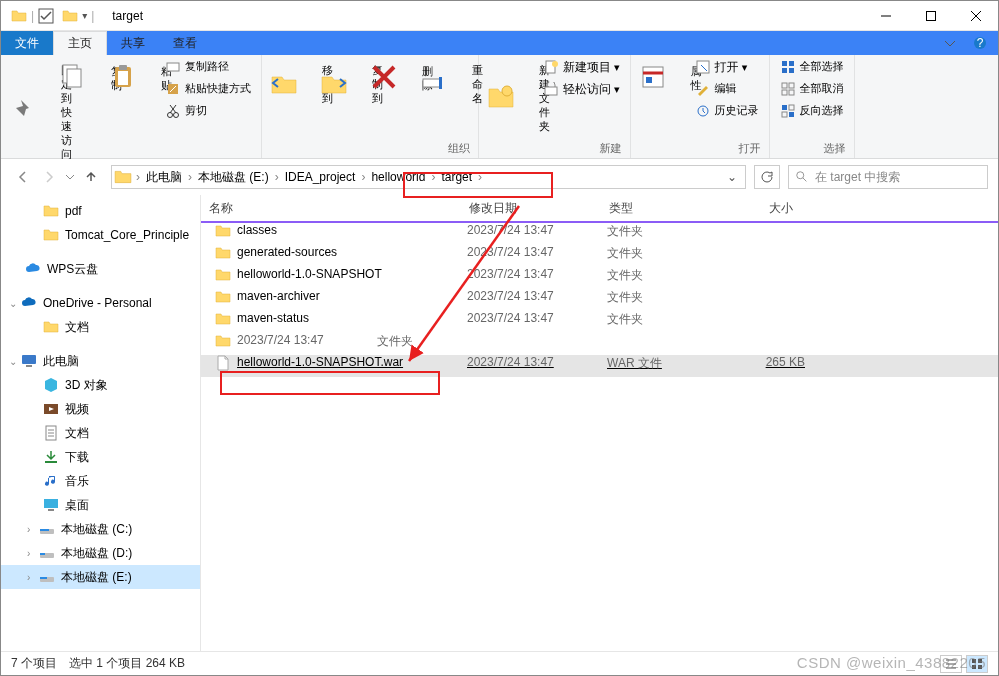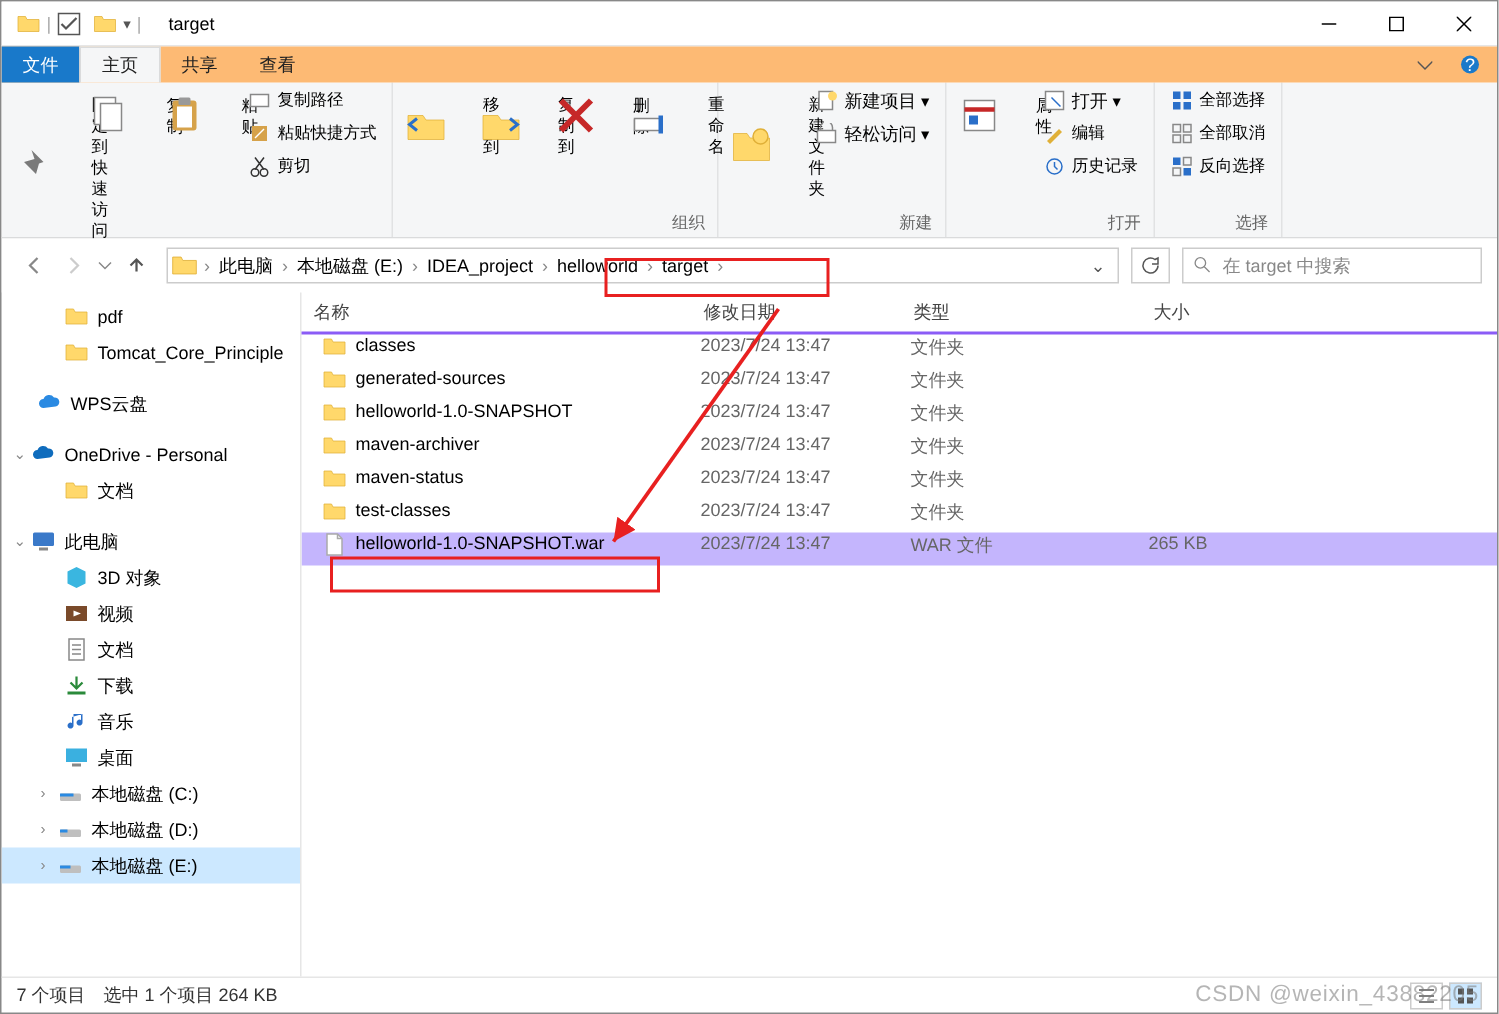--- a/index.html
+++ b/index.html
@@ -7,21 +7,21 @@
 
 
 .titlebar { height: 30px; display: flex; align-items: center; background: #fff; border-bottom: 1px solid #e6e6e6; }
 .titlebar .qat { display: flex; align-items: center; padding: 0 6px; }
 .titlebar .qat svg, .titlebar .qat .icon { width: 16px; height: 16px; margin: 0 4px; }
 .titlebar .title { margin-left: 8px; font-size: 12px; }
 .win-controls { margin-left: auto; display: flex; }
 .win-controls div { width: 45px; height: 30px; display: flex; align-items: center; justify-content: center; }
 
 
-.tabrow { height: 24px; display: flex; align-items: stretch; background: #fdba74; position: relative; }
+.tabrow { height: 24px; display: flex; align-items: stretch; background: #3b82f6; position: relative; }
 .tabrow .tab { padding: 0 14px; display: flex; align-items: center; font-size: 12px; color: #222; }
 .tabrow .tab.file { background: #1979ca; color: #fff; }
 .tabrow .tab.active { background: #f5f6f7; border: 1px solid #dadbdc; border-bottom: none; }
 .tabrow .spacer { flex: 1; }
 .tabrow .help { width: 24px; display: flex; align-items: center; justify-content: center; margin-right: 6px; }
 
 
 .ribbon { height: 104px; background: #f5f6f7; border-bottom: 1px solid #dadbdc; display: flex; }
 .rgroup { display: flex; flex-direction: column; border-right: 1px solid #e1e2e3; padding: 4px 8px 2px; }
 .rgroup .items { flex: 1; display: flex; align-items: flex-start; }
@@ -60,21 +60,21 @@
 
 .filepane { flex: 1; display: flex; flex-direction: column; }
 .cols { height: 28px; display: flex; align-items: center; border-bottom: 2px solid #8b5cf6; }
 .ch { padding: 0 8px; color: #444; font-size: 12px; }
 .ch.name { width: 260px; }
 .ch.date { width: 140px; }
 .ch.type { width: 120px; }
 .ch.size { width: 80px; text-align: right; }
 .rows { flex: 1; overflow: auto; }
 .row { height: 22px; display: flex; }
-.row.sel { background: #c4b5fd; }
+.row.sel { background: #e5e5e5; text-decoration: underline; }
 .row .ic { width: 16px; height: 16px; margin: 0 6px 0 14px; flex-shrink: 0; }
 .row .name { width: 230px; }
 .row .date { width: 140px; color: #666; }
 .row .type { width: 120px; color: #666; }
 .row .size { width: 78px; text-align: right; color: #666; }
 
 
 .status { height: 24px; border-top: 1px solid #e6e6e6; display: flex; align-items: center; padding: 0 10px; gap: 12px; font-size: 12px; color: #333; }
 .status .right { margin-left: auto; display: flex; gap: 4px; }
 .status .viewbtn { width: 22px; height: 18px; border: 1px solid #ccc; display: flex; align-items: center; justify-content: center; }
@@ -587,21 +587,20 @@
           </svg>
           <span class="name">maven-status</span>
           <span class="date">2023/7/24 13:47</span>
           <span class="type">文件夹</span>
           <span class="size"></span>
         </div>
         <div class="row">
           <svg class="ic" viewBox="0 0 16 16">
             <path class="folder-ic" d="M1 3h5l1 2h8v8H1z"></path>
           </svg>
-          <span class="name">test-classes</span>
           <span class="date">2023/7/24 13:47</span>
           <span class="type">文件夹</span>
           <span class="size"></span>
         </div>
         <div class="row sel">
           <svg class="ic" viewBox="0 0 16 16">
             <path d="M3 1h7l3 3v11H3z" fill="#fff" stroke="#aaa"></path>
             <path d="M10 1v3h3" fill="none" stroke="#aaa"></path>
           </svg>
           <span class="name">helloworld-1.0-SNAPSHOT.war</span>

